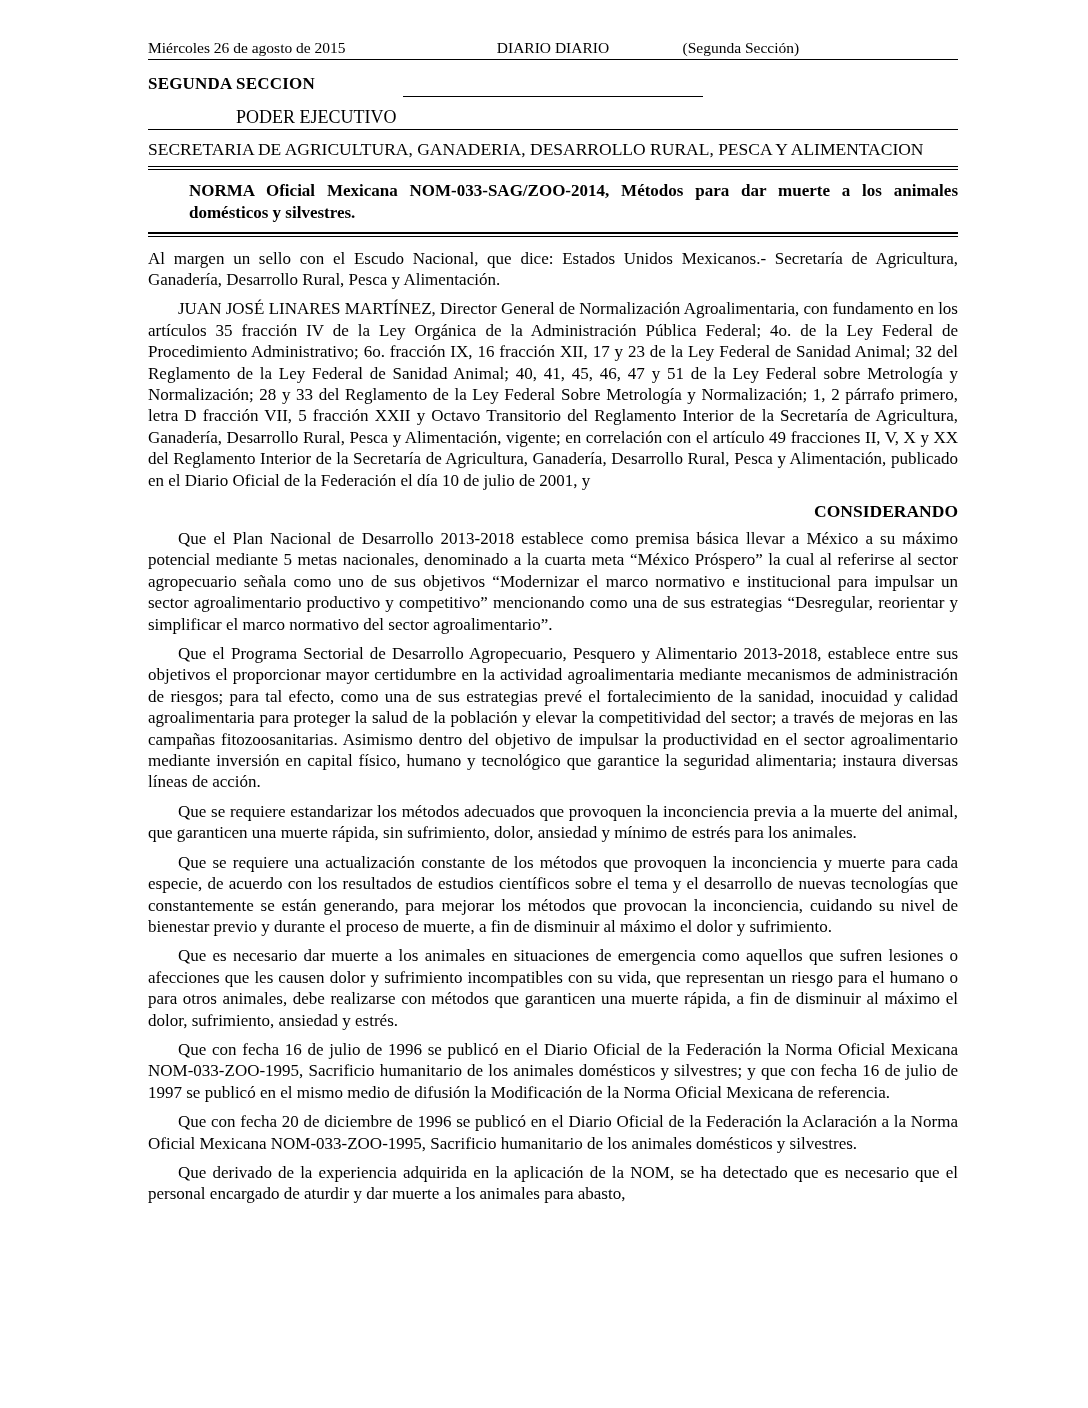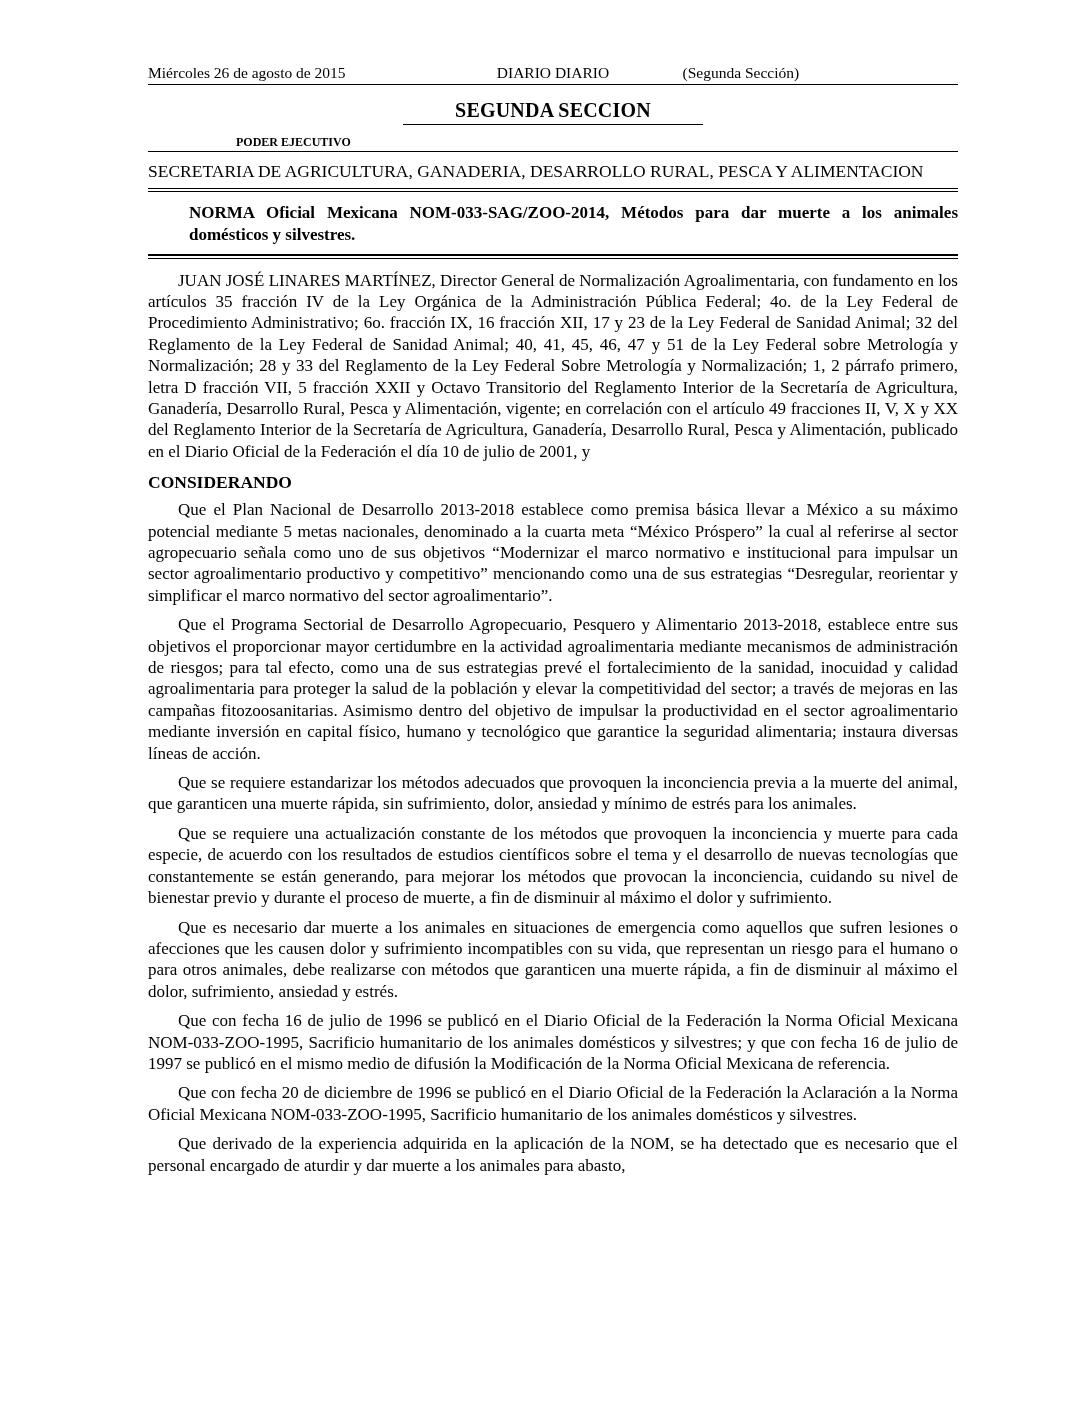--- a/index.html
+++ b/index.html
@@ -11,21 +11,21 @@
     width: 1088px;
     height: 1408px;
     font-family: "Liberation Serif", serif;
     color: #000000;
   }
   .page {
     position: relative;
     width: 1088px;
     height: 1408px;
     box-sizing: border-box;
-    padding: 64px 130px 0 148px;
+    padding: 39px 130px 0 148px;
   }
   .header-row {
     display: flex;
     align-items: baseline;
     font-size: 15.5px;
     margin-bottom: 2px;
   }
   .header-date {
     width: 34%;
     text-align: left;
@@ -39,34 +39,34 @@
   .header-right {
     width: 34%;
     white-space: nowrap;
   }
   .rule-thin {
     border-bottom: 1px solid #000;
     margin-top: 2px;
     margin-bottom: 14px;
   }
   .section-title {
-    text-align: center;
+    text-align: left;
     font-weight: bold;
-    font-size: 20px;
+    font-size: 17px;
     letter-spacing: 0.2px;
     margin-bottom: 2px;
   }
   .title-underline-center {
     width: 300px;
     margin: 0 auto 10px auto;
     border-bottom: 1.6px solid #000;
   }
   .poder {
-    font-weight: bold;
-    font-size: 12px;
+    font-weight: normal;
+    font-size: 18px;
     margin-left: 88px;
     margin-bottom: 1px;
   }
   .poder-underline {
     border-bottom: 1.4px solid #000;
     margin-bottom: 9px;
   }
   .dependencia {
     font-weight: normal;
     font-size: 17.5px;
@@ -106,20 +106,21 @@
     margin: 0 0 8px 0;
     text-indent: 0;
   }
   p.body.indent {
     text-indent: 30px;
   }
   .considerando {
     font-weight: bold;
     font-size: 17.5px;
     margin: 10px 0 6px 0;
+    text-align: right;
   }
 </style>
 </head>
 <body>
 
 <div class="page">
 
   <div class="header-row">
     <div class="header-date">Miércoles 26 de agosto de 2015</div>
     <div class="header-center">DIARIO DIARIO</div>
@@ -134,20 +135,21 @@
   <div class="poder-underline"></div>
 
   <div class="dependencia">SECRETARIA DE AGRICULTURA, GANADERIA, DESARROLLO RURAL, PESCA Y ALIMENTACION</div>
   <div class="rule-double"></div>
   <div class="rule-double2"></div>
 
   <div class="norma">NORMA Oficial Mexicana NOM-033-SAG/ZOO-2014, Métodos para dar muerte a los animales domésticos y silvestres.</div>
   <div class="rule-thick-top"></div>
   <div class="rule-thick-bot"></div>
 
+  <p class="body">Al margen un sello con el Escudo Nacional, que dice: Estados Unidos Mexicanos.- Secretaría de Agricultura, Ganadería, Desarrollo Rural, Pesca y Alimentación.</p>
 
   <p class="body indent">JUAN JOSÉ LINARES MARTÍNEZ, Director General de Normalización Agroalimentaria, con fundamento en los artículos 35 fracción IV de la Ley Orgánica de la Administración Pública Federal; 4o. de la Ley Federal de Procedimiento Administrativo; 6o. fracción IX, 16 fracción XII, 17 y 23 de la Ley Federal de Sanidad Animal; 32 del Reglamento de la Ley Federal de Sanidad Animal; 40, 41, 45, 46, 47 y 51 de la Ley Federal sobre Metrología y Normalización; 28 y 33 del Reglamento de la Ley Federal Sobre Metrología y Normalización; 1, 2 párrafo primero, letra D fracción VII, 5 fracción XXII y Octavo Transitorio del Reglamento Interior de la Secretaría de Agricultura, Ganadería, Desarrollo Rural, Pesca y Alimentación, vigente; en correlación con el artículo 49 fracciones II, V, X y XX del Reglamento Interior de la Secretaría de Agricultura, Ganadería, Desarrollo Rural, Pesca y Alimentación, publicado en el Diario Oficial de la Federación el día 10 de julio de 2001, y</p>
 
   <div class="considerando">CONSIDERANDO</div>
 
   <p class="body indent">Que el Plan Nacional de Desarrollo 2013-2018 establece como premisa básica llevar a México a su máximo potencial mediante 5 metas nacionales, denominado a la cuarta meta “México Próspero” la cual al referirse al sector agropecuario señala como uno de sus objetivos “Modernizar el marco normativo e institucional para impulsar un sector agroalimentario productivo y competitivo” mencionando como una de sus estrategias “Desregular, reorientar y simplificar el marco normativo del sector agroalimentario”.</p>
   <p class="body indent">Que el Programa Sectorial de Desarrollo Agropecuario, Pesquero y Alimentario 2013-2018, establece entre sus objetivos el proporcionar mayor certidumbre en la actividad agroalimentaria mediante mecanismos de administración de riesgos; para tal efecto, como una de sus estrategias prevé el fortalecimiento de la sanidad, inocuidad y calidad agroalimentaria para proteger la salud de la población y elevar la competitividad del sector; a través de mejoras en las campañas fitozoosanitarias. Asimismo dentro del objetivo de impulsar la productividad en el sector agroalimentario mediante inversión en capital físico, humano y tecnológico que garantice la seguridad alimentaria; instaura diversas líneas de acción.</p>
   <p class="body indent">Que se requiere estandarizar los métodos adecuados que provoquen la inconciencia previa a la muerte del animal, que garanticen una muerte rápida, sin sufrimiento, dolor, ansiedad y mínimo de estrés para los animales.</p>
   <p class="body indent">Que se requiere una actualización constante de los métodos que provoquen la inconciencia y muerte para cada especie, de acuerdo con los resultados de estudios científicos sobre el tema y el desarrollo de nuevas tecnologías que constantemente se están generando, para mejorar los métodos que provocan la inconciencia, cuidando su nivel de bienestar previo y durante el proceso de muerte, a fin de disminuir al máximo el dolor y sufrimiento.</p>
   <p class="body indent">Que es necesario dar muerte a los animales en situaciones de emergencia como aquellos que sufren lesiones o afecciones que les causen dolor y sufrimiento incompatibles con su vida, que representan un riesgo para el humano o para otros animales, debe realizarse con métodos que garanticen una muerte rápida, a fin de disminuir al máximo el dolor, sufrimiento, ansiedad y estrés.</p>

